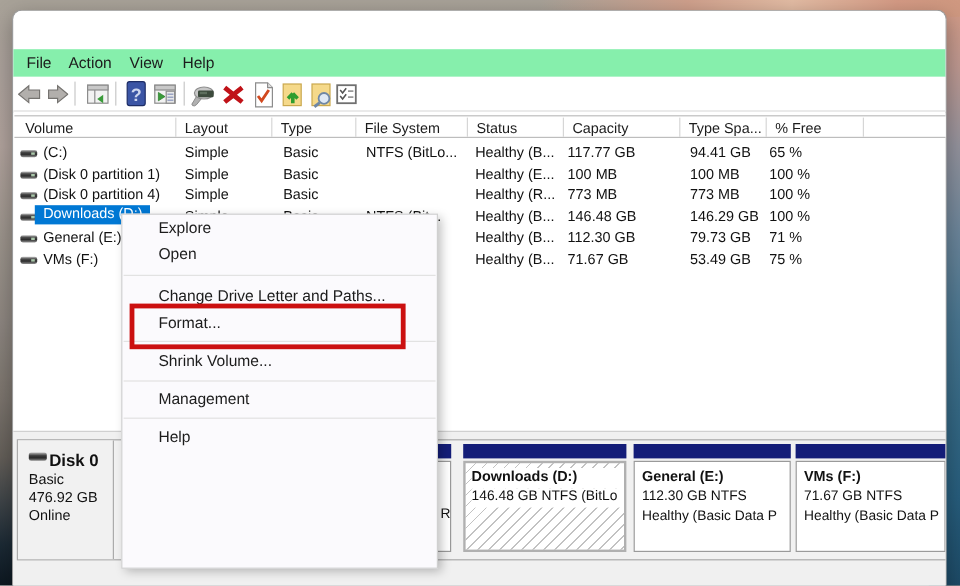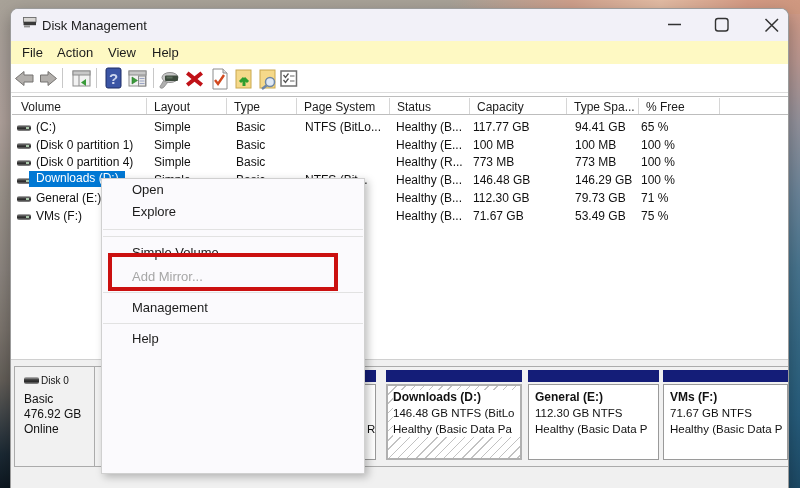--- a/index.html
+++ b/index.html
@@ -8,42 +8,42 @@
 .desktop{position:absolute;inset:0;background:linear-gradient(180deg,#a8a298 0%,#aba19b 12%,#b0a29c 25%,#9c948c 40%,#8d8680 55%,#7b746d 68%,#645f59 78%,#3d4347 86%,#1c2a35 93%,#0d1821 100%)}
 .desk-right{position:absolute;right:0;top:0;width:26px;height:100%;background:linear-gradient(180deg,#d59b85 0%,#bb9790 12%,#93929c 25%,#6a8499 40%,#48758f 55%,#356884 70%,#275d7c 85%,#1d4a66 100%)}
 .desk-clouds{position:absolute;right:0;top:0;width:350px;height:14px;background:linear-gradient(90deg,rgba(160,150,140,0) 0%,#cfa08c 35%,#e3bca4 60%,#d59b85 85%,#cf9880 100%)}
 
 .window{position:absolute;left:10px;top:8px;width:779px;height:490px;background:#fff;border-radius:8px 8px 0 0;box-shadow:0 6px 18px rgba(0,0,0,.3);border:1px solid #9b9b9b;border-bottom:none;overflow:hidden}
 .titlebar{position:absolute;left:0;top:0;width:100%;height:32px;background:#f2f1f8}
 .title-ico{position:absolute;left:12px;top:8px;width:14px;height:11px}
 .title-txt{position:absolute;left:31px;top:9px;font-size:13px;color:#1c1c1c}
 .caption{position:absolute;top:0;height:32px;width:46px;color:#333}
 .cap-min{left:639px}.cap-max{left:689px}.cap-close{left:737px}
-.menubar{position:absolute;left:0;top:32px;width:100%;height:23px;background:#fef9c3;font-size:13px;color:#1c1c1c}
+.menubar{position:absolute;left:0;top:32px;width:100%;height:23px;background:#86efac;font-size:13px;color:#1c1c1c}
 .menubar span{position:absolute;top:4px}
 .toolbar{position:absolute;left:0;top:55px;width:100%;height:29px;background:#fff;border-bottom:1px solid #dcdcdc}
 .tb{position:absolute;top:3px}
 .tbsep{position:absolute;top:4px;width:1px;height:20px;background:#c8c8c8}
 
 .listview{position:absolute;left:0;top:85px;width:100%;height:265px;background:#fff}
 .lv-head{position:absolute;left:1px;top:2px;width:777px;height:19px;background:#fff;border-top:1px solid #bdbdbd;border-bottom:1px solid #bdbdbd;font-size:12px;color:#1c1c1c}
 .lv-head span{position:absolute;top:3px}
 .colsep{position:absolute;top:1px;width:1px;height:16px;background:#d6d6d6}
 .row{position:absolute;left:0;width:779px;height:18px;font-size:12px;color:#111}
 .row span{position:absolute;top:2px;white-space:pre}
 .dico{position:absolute;left:6px;top:7px;width:14px;height:6px;background:linear-gradient(180deg,#c0c0c0 0%,#4c4c4c 30%,#2c2c2c 60%,#8f8f8f 100%);border-radius:2px}
 .dico:after{content:"";position:absolute;right:2px;top:2px;width:3px;height:2px;background:#aac7aa}
 .sel{position:absolute;left:18px;top:0;width:96px;height:16px;background:#0078d4}
 .sel span{position:static;color:#fff}
 
 .graphic{position:absolute;left:0;top:350px;width:100%;height:140px;background:#f0f0f0;border-top:1px solid #d0d0d0}
 .diskrow{position:absolute;left:3px;top:6px;width:775px;height:101px;border:1px solid #ababab;background:#f1f1f1}
 .diskpanel{position:absolute;left:0;top:0;width:80px;height:99px;background:#f1f1f1;border-right:1px solid #ababab;font-size:12px;color:#111}
 .diskpanel .dp-ico{position:absolute;left:9px;top:10px;width:15px;height:7px;background:linear-gradient(180deg,#bdbdbd,#3a3a3a 40%,#2a2a2a 65%,#8f8f8f);border-radius:2px}
-.dp-name{position:absolute;left:26px;top:8px;font-weight:normal;font-size:10px}
+.dp-name{position:absolute;left:26px;top:8px;font-weight:bold;font-size:14px}
 .dp-l1{position:absolute;left:9px;top:25px}
 .dp-l2{position:absolute;left:9px;top:40px}
 .dp-l3{position:absolute;left:9px;top:55px}
 .block{position:absolute;top:3px;height:91px}
 .bar{position:absolute;left:0;top:0;width:100%;height:12px;background:#141d78}
 .bcontent{position:absolute;left:0;top:14px;width:100%;height:76px;background:#fff;border:1px solid #9a9a9a;font-size:11.5px;color:#111;padding:5px 0 0 6px;line-height:15.8px;overflow:hidden}
 .hatch{background-image:repeating-linear-gradient(135deg,rgba(0,0,0,0) 0px,rgba(0,0,0,0) 5.5px,#c2c2c2 5.5px,#c2c2c2 6.5px)}
 .hatch .bl{background:#fff;width:100%}
 .bname{font-weight:bold;font-size:12px}
 
@@ -55,37 +55,20 @@
 .msep.sm{margin:4px 1px}
 .redrect{position:absolute;left:108px;top:253px;width:230px;height:38px;border:4px solid #cb1010;z-index:11}
 </style>
 </head>
 <body>
 <div class="desktop">
   <div class="desk-right"></div>
   <div class="desk-clouds"></div>
   </div>
 <div class="window">
-  <div class="titlebar">
-    <svg class="title-ico" width="14" height="11" viewBox="0 0 14 11">
-      <rect x="0.5" y="0.5" width="12.5" height="4.5" fill="#d8d6d4" stroke="#6a6a6a" stroke-width="0.9"></rect>
-      <rect x="0.5" y="5" width="12.5" height="3.2" fill="#3a3a3a"></rect>
-      <rect x="1" y="8.4" width="6" height="2" fill="#909090"></rect>
-    </svg>
-    <span class="title-txt">Disk Management</span>
-    <svg class="caption cap-min" width="46" height="32">
-        <line x1="18" y1="15.5" x2="31" y2="15.5" stroke="#333" stroke-width="1.6"></line>
-      </svg>
-    <svg class="caption cap-max" width="46" height="32">
-        <rect x="15.5" y="9.5" width="12.5" height="12.5" rx="2.5" fill="none" stroke="#333" stroke-width="1.4"></rect>
-      </svg>
-    <svg class="caption cap-close" width="46" height="32">
-        <path d="M17.5 10 L30 22.5 M30 10 L17.5 22.5" stroke="#333" stroke-width="1.5"></path>
-      </svg>
-  </div>
   <div class="menubar">
     <span style="left:11px">File</span>
     <span style="left:46px">Action</span>
     <span style="left:97px">View</span>
     <span style="left:141px">Help</span>
   </div>
   <div class="toolbar">
     <svg class="tb" style="left:4px" width="19" height="24" viewBox="0 0 19 24">
         <path d="M0.5 11.5 L9 4.5 L9 8 L18 8 L18 15 L9 15 L9 18.5 Z" fill="#b2afac" stroke="#757370" stroke-width="1"></path>
       </svg>
@@ -143,21 +126,21 @@
         <line x1="10" y1="9" x2="14.5" y2="9" stroke="#999" stroke-width="1.5"></line>
         <path d="M3.5 13 L5.5 15.5 L8.5 11.5" fill="none" stroke="#555" stroke-width="1.3"></path>
         <line x1="10" y1="14" x2="14.5" y2="14" stroke="#999" stroke-width="1.5"></line>
       </svg>
   </div>
   <div class="listview">
     <div class="lv-head">
       <span style="left:9px">Volume</span>
       <span style="left:142px">Layout</span>
       <span style="left:222px">Type</span>
-      <span style="left:292px">Page System</span>
+      <span style="left:292px">File System</span>
       <span style="left:385px">Status</span>
       <span style="left:465px">Capacity</span>
       <span style="left:562px">Type Spa...</span>
       <span style="left:634px">% Free</span>
       <div class="colsep" style="left:134px"></div>
       <div class="colsep" style="left:214px"></div>
       <div class="colsep" style="left:284px"></div>
       <div class="colsep" style="left:377px"></div>
       <div class="colsep" style="left:457px"></div>
       <div class="colsep" style="left:554px"></div>
@@ -240,39 +223,39 @@
     </div>
     <div class="block" style="left:106px;width:255px">
       <div class="bar"></div>
       <div class="bcontent"><span class="bname">(C:)</span><br>145.61 GB NTFS (BitLocker E<br>Healthy (Boot, Page File, Cra<span style="position:absolute;left:245px;top:37px">R(</span></div>
     </div>
     <div class="block" style="left:371px;width:136px">
       <div class="bar"></div>
       <div class="bcontent hatch" style="border:2px solid #b0b0b0;padding:4px 0 0 5px">
             <div class="bl"><span class="bname">Downloads  (D:)</span></div>
             <div class="bl">146.48 GB NTFS (BitLo</div>
-            <div class="bl">Healthy (Basic Data Pa</div>
           </div>
     </div>
     <div class="block" style="left:513px;width:131px">
       <div class="bar"></div>
       <div class="bcontent"><span class="bname">General  (E:)</span><br>112.30 GB NTFS<br>Healthy (Basic Data P</div>
     </div>
     <div class="block" style="left:648px;width:125px">
       <div class="bar"></div>
       <div class="bcontent"><span class="bname">VMs  (F:)</span><br>71.67 GB NTFS<br>Healthy (Basic Data P</div>
     </div>
    </div>
   </div>
 </div>
 <div class="ctxmenu">
+  <div class="mi">Explore</div>
   <div class="mi">Open</div>
-  <div class="mi">Explore</div>
   <div class="msep"></div>
+  <div class="mi">Change Drive Letter and Paths...</div>
+  <div class="mi">Format...</div>
   <div class="msep sm"></div>
-  <div class="mi g3">Simple Volume...</div>
-  <div class="mi dis g3">Add Mirror...</div>
+  <div class="mi g3">Shrink Volume...</div>
   <div class="msep sm"></div>
   <div class="mi">Management</div>
   <div class="msep sm"></div>
   <div class="mi" style="margin-top:4px">Help</div>
 </div>
 <div class="redrect"></div>
 
 </body></html>

